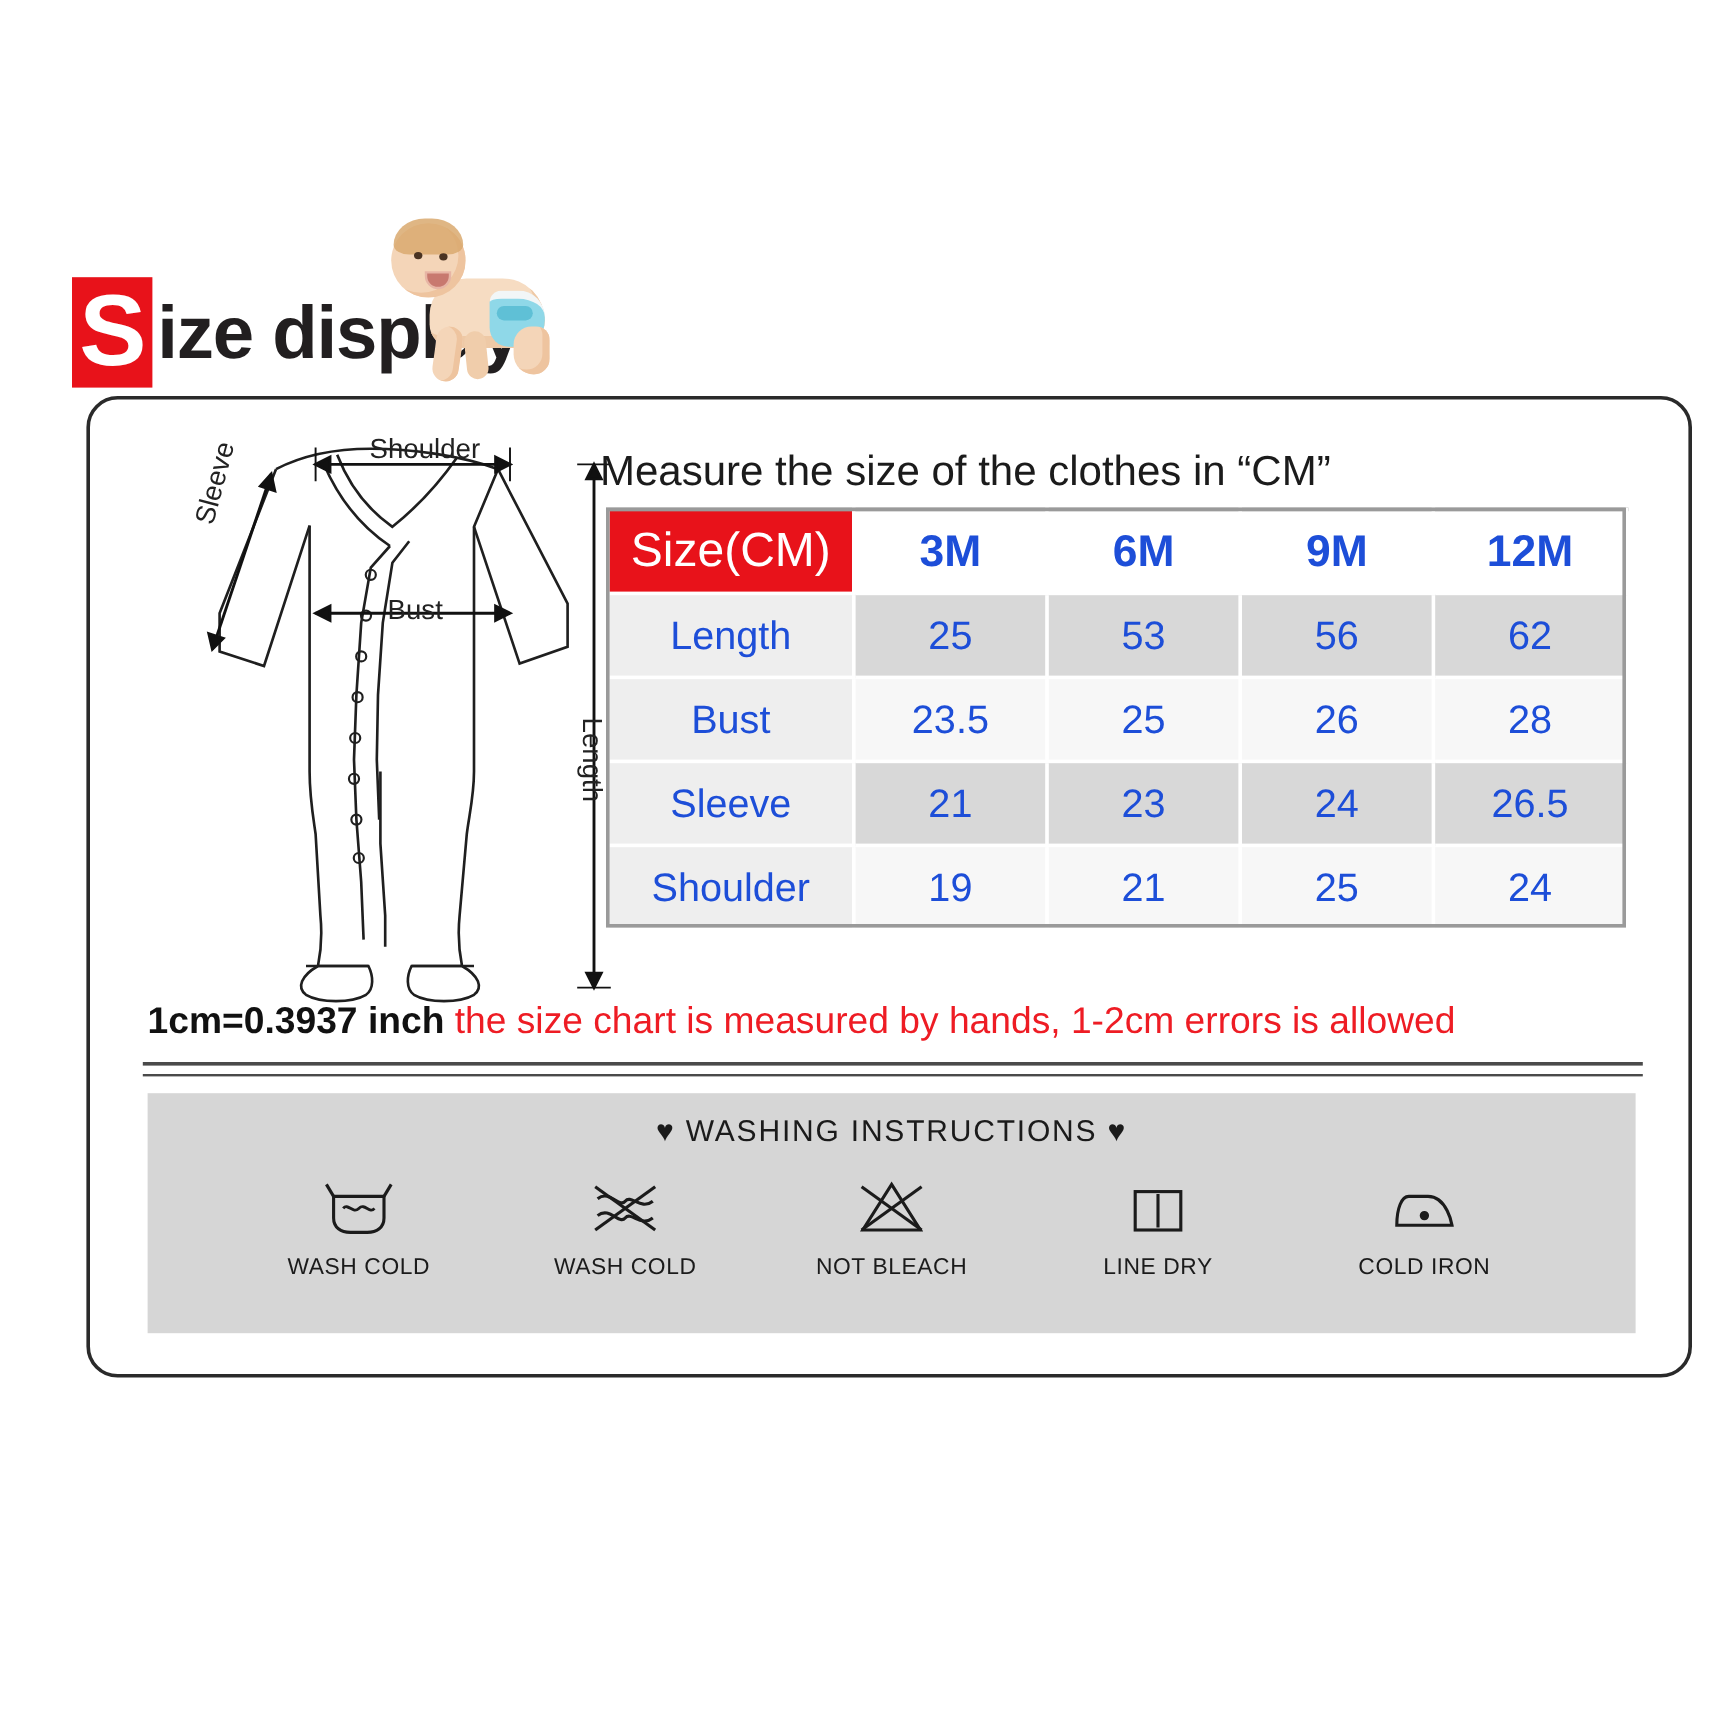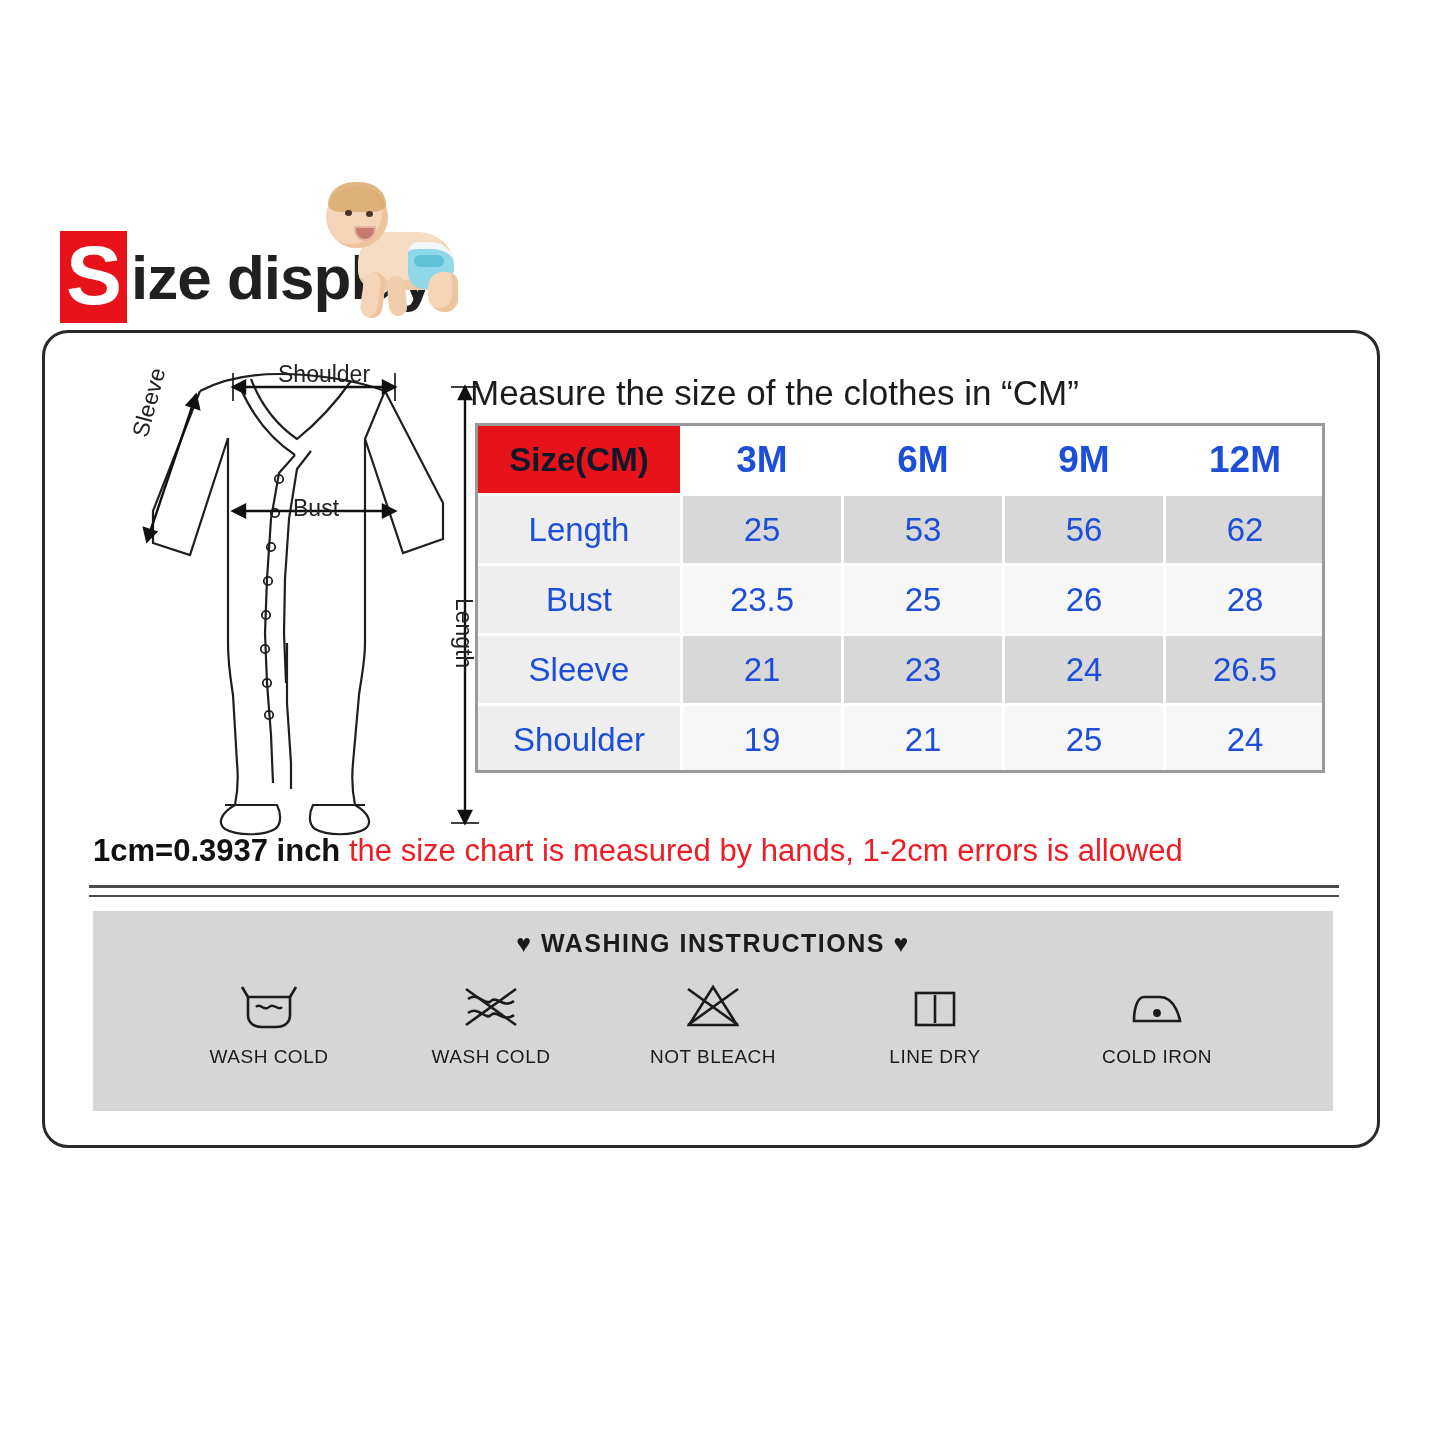--- a/index.html
+++ b/index.html
@@ -129,21 +129,21 @@
     left: 110px; top: 92px;
     width: 30px; height: 40px;
     border-radius: 16px 12px 14px 18px;
     background: #f4d5b8;
     box-shadow: inset -6px -4px 0 #eec49f;
   }
 
   
   #card {
     position: absolute;
-    left: 42px;
+    left: 72px;
     top: 330px;
     width: 1338px;
     height: 818px;
     border: 3px solid #2a2a2a;
     border-radius: 26px;
     box-sizing: border-box;
   }
 
   
   #garment {
@@ -210,23 +210,23 @@
     text-align: center;
     font-weight: normal;
     font-size: 33px;
     color: #1d4ed8;
     height: 70px;
     background: #eeeeee;
     box-sizing: border-box;
   }
   #size-table tr:first-child th:first-child {
     background: #e8121a;
-    color: #0f172a;
-    font-weight: bold;
-    font-size: 33px;
+    color: #ffffff;
+    font-weight: normal;
+    font-size: 40px;
   }
   #size-table tr:first-child th {
     background: #ffffff;
     font-weight: bold;
     font-size: 37px;
     border-top: 3px solid #9a9a9a;
   }
   #size-table tbody td.rowlabel {
     background: #eeeeee;
   }
@@ -275,21 +275,21 @@
     position: absolute;
     left: 48px;
     top: 578px;
     width: 1240px;
     height: 200px;
     background: #d6d6d6;
   }
   #washing-title {
     text-align: center;
     font-size: 25px;
-    font-weight: bold;
+    font-weight: normal;
     letter-spacing: 1.5px;
     color: #1b1b1b;
     padding-top: 18px;
   }
   #wash-icons {
     display: flex;
     justify-content: flex-start;
     padding-left: 111px;
     gap: 92px;
     margin-top: 18px;

